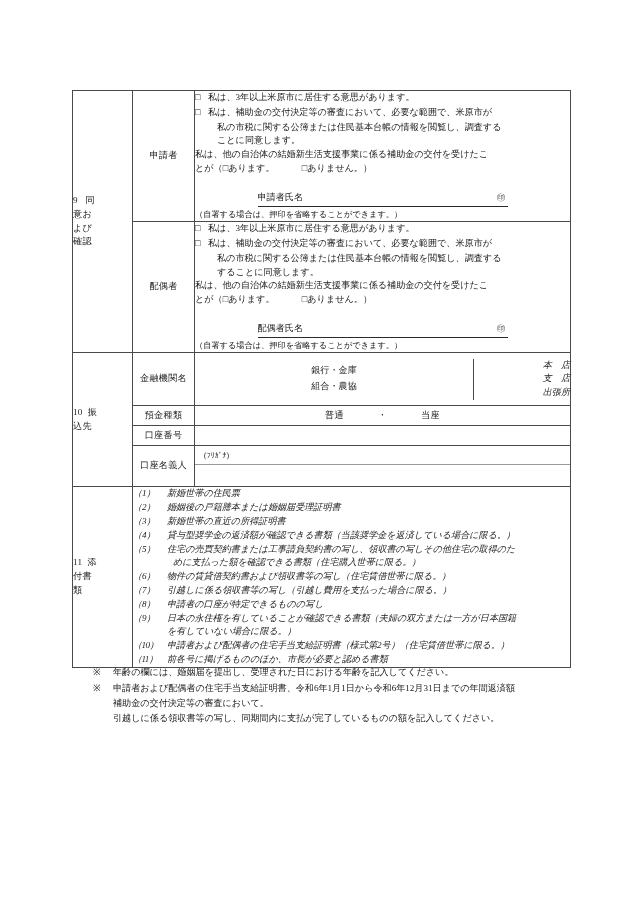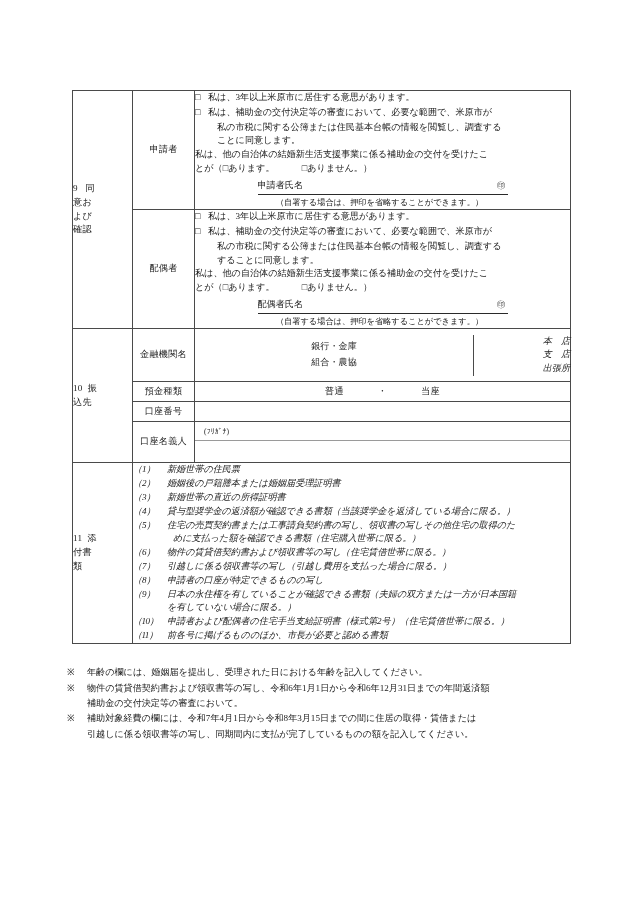--- a/index.html
+++ b/index.html
@@ -86,39 +86,38 @@
   .hang {
     display: block;
     padding-left: 22px;
     text-indent: 0;
   }
 
   
   .sig-row {
     display: block;
     text-align: center;
-    margin-top: 3px;
+    margin-top: 15px;
   }
   .sig-underline {
     display: inline-block;
     border-bottom: 1px solid #2a2a2a;
     width: 250px;
     text-align: left;
     position: relative;
     padding-bottom: 1px;
   }
   .sig-underline .seal {
     position: absolute;
     right: 2px;
     bottom: 1px;
     font-size: 9px;
   }
   .sig-note {
     display: block;
-    text-align: center;
     font-size: 8.2px;
     margin-top: 2px;
     padding-right: 6px;
   }
 
   
   .bank-name-cell {
     height: 52px;
     text-align: center;
     padding: 3px 6px;
@@ -172,21 +171,21 @@
   .att-no.wide { letter-spacing: -0.6px; }
   .att-cont {
     display: block;
     padding-left: 40px;
     text-indent: 0;
   }
 
   
   .notes {
     position: absolute;
-    left: 67px;
+    left: 93px;
     top: 665px;
     width: 500px;
     font-size: 9.1px;
     line-height: 1.62;
   }
   .note {
     display: block;
     padding-left: 20px;
     text-indent: -20px;
     margin-bottom: 1px;
@@ -373,23 +372,20 @@
 
     </tbody>
   </table>
 
   <div class="notes">
     <span class="note">
       <span class="note-mark">※</span><span>年齢の欄には、婚姻届を提出し、受理された日における年齢を記入してください。</span>
     </span>
 
     <span class="note">
-      <span class="note-mark">※</span><span>物件の賃貸借契約書および領収書等の写し、令和6年1月1日から令和6年12月31日までの年間返済額</span>
+      <span class="note-mark">※</span><span>申請者および配偶者の住宅手当支給証明書、令和6年1月1日から令和6年12月31日までの年間返済額</span>
     </span>
     <span class="note-cont">補助金の交付決定等の審査において。</span>
 
-    <span class="note">
-      <span class="note-mark">※</span><span>補助対象経費の欄には、令和7年4月1日から令和8年3月15日までの間に住居の取得・賃借または</span>
-    </span>
     <span class="note-cont">引越しに係る領収書等の写し、同期間内に支払が完了しているものの額を記入してください。</span>
   </div>
 
 </div>
 
 </body></html>

